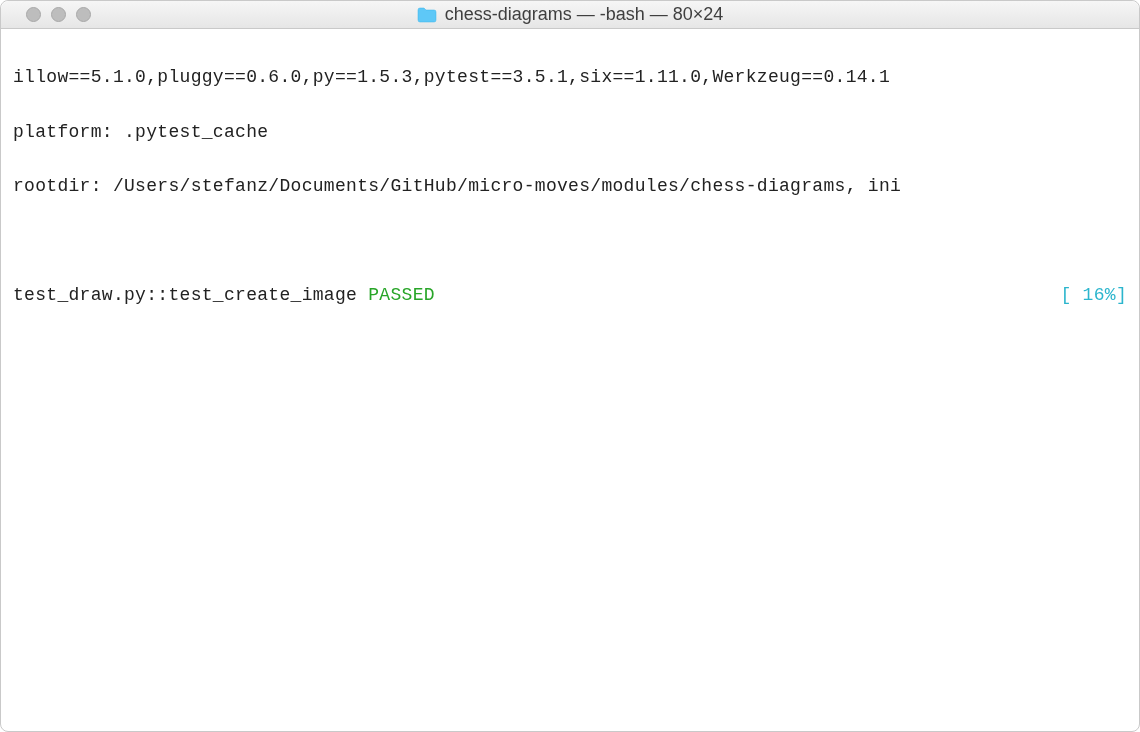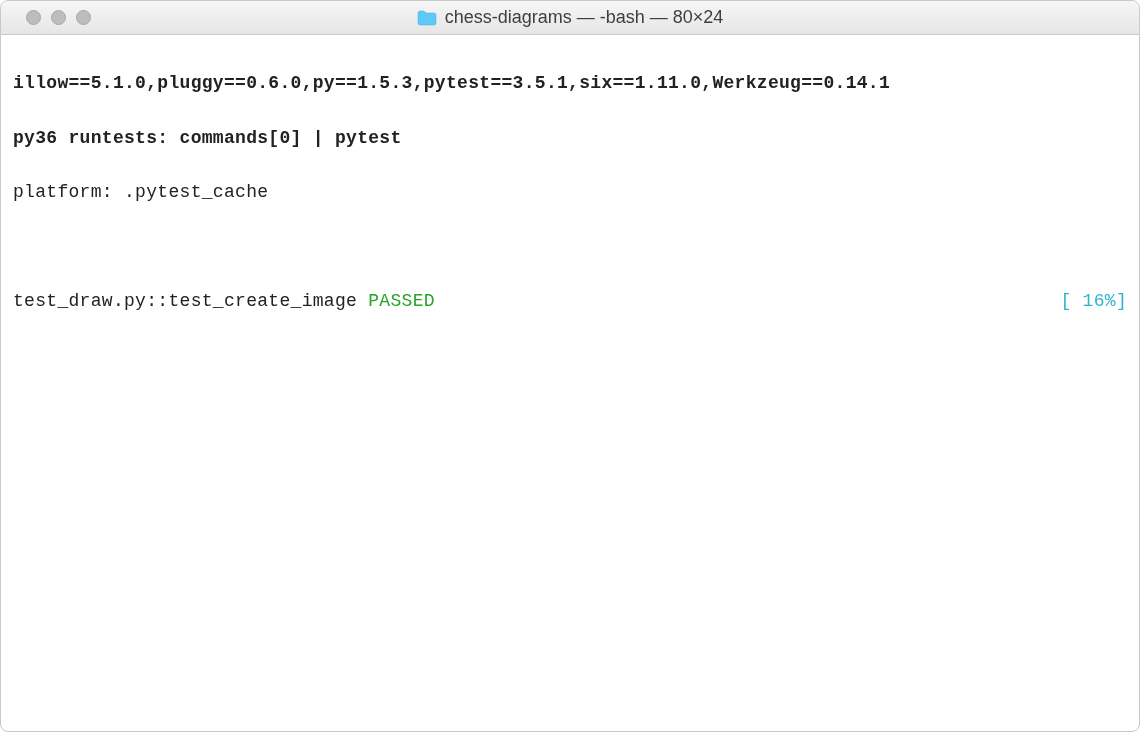--- a/index.html
+++ b/index.html
@@ -6,21 +6,21 @@
     body {
       font-family: "Menlo", "Monaco", "Courier New", monospace;
       background: #fff;
       width: 1140px;
       height: 732px;
       overflow: hidden;
       border-radius: 8px;
       border: 1px solid #c9c9c9;
     }
     .titlebar {
-      height: 34px;
+      height: 28px;
       background: linear-gradient(#f6f6f6, #e6e6e6);
       border-bottom: 1px solid #c9c9c9;
       display: flex;
       align-items: center;
       position: relative;
       border-radius: 8px 8px 0 0;
       padding-left: 13px;
     }
     .traffic {
       display: flex;
@@ -50,21 +50,21 @@
       display: inline-block;
     }
     .terminal {
       padding: 8px 12px 0 12px;
       font-size: 18px;
       line-height: 27.2px;
       color: #222;
       white-space: pre;
       letter-spacing: 0.3px;
     }
-    .b { font-weight: 700; }
+    .b { font-weight: 400; }
     .g { color: #28a528; }
     .c { color: #2bb5cd; }
     .row { display: flex; justify-content: space-between; }
   </style>
 </head>
 <body>
 
 <div class="titlebar">
   <div class="traffic">
     <div class="tl"></div>
@@ -76,22 +76,22 @@
       <svg viewBox="0 0 20 16" width="20" height="16">
         <path d="M1 3 a2 2 0 0 1 2-2 h4 l2 2 h8 a2 2 0 0 1 2 2 v8 a2 2 0 0 1 -2 2 H3 a2 2 0 0 1 -2 -2 Z" fill="#5ec8f7" stroke="#39b5ea" stroke-width="0.5"></path>
       </svg>
     </span>
     <span>chess-diagrams — -bash — 80×24</span>
   </div>
 </div>
 
 <div class="terminal">
 <div class="b">illow==5.1.0,pluggy==0.6.0,py==1.5.3,pytest==3.5.1,six==1.11.0,Werkzeug==0.14.1</div>
-<div class="b">py36 runtests: commands[0] | pytest</div>
 <div>platform: .pytest_cache</div>
+<div>rootdir: /Users/stefanz/Documents/GitHub/micro-moves/modules/chess-diagrams, ini</div>
 <div> </div>
 <div class="row"><span><span>test_draw.py::test_create_image </span><span class="g">PASSED</span></span><span class="c">[ 16%]</span></div>
 
 
 
 
 
 
 
 

